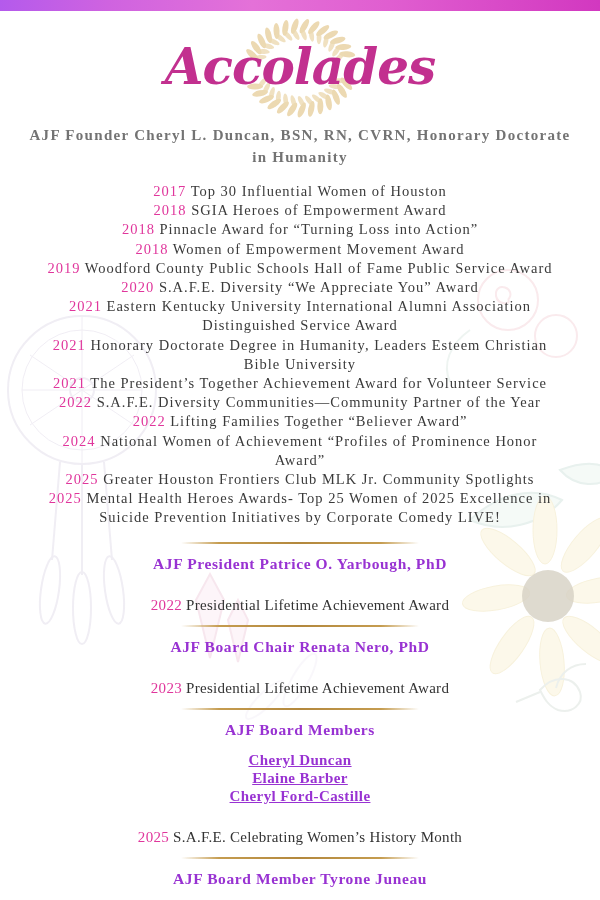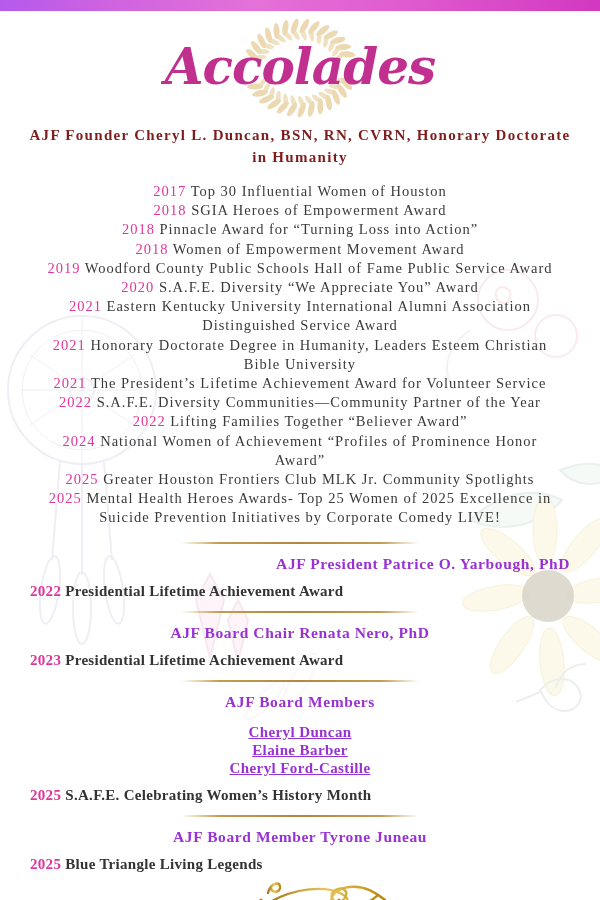--- a/index.html
+++ b/index.html
@@ -19,21 +19,21 @@
   .title-wrap{position:relative;height:100px;margin-top:7px;}
   .laurel{position:absolute;left:50%;top:0;transform:translateX(-50%);}
   .script-title{
     position:absolute;width:100%;top:24px;margin:0;text-align:center;
     font-family:"DejaVu Serif", serif;font-style:italic;font-weight:bold;
     font-size:50px;color:#c2308f;letter-spacing:-1px;line-height:1;
   }
 
   .founder-heading{
     margin:6px 24px 9px;text-align:center;
-    color:#7f1d1d;font-weight:bold;font-size:15px;letter-spacing:1.3px;line-height:22px;
+    color:#737373;font-weight:bold;font-size:15px;letter-spacing:1.3px;line-height:22px;
   }
 
   .awards-list{margin:14px;}
   .award-line{
     margin:0 22px;text-align:center;
     font-size:14.5px;color:#3a3a3a;letter-spacing:1px;line-height:19.2px;
   }
   .year{color:#e0369c;}
 
   .divider{
@@ -42,22 +42,22 @@
   }
   .section-heading{
     margin:10px 30px 0;text-align:center;
     color:#9832d2;font-weight:bold;font-size:15.5px;letter-spacing:0.6px;line-height:19px;
   }
   .section-name{
     margin:0 30px;text-align:center;
     color:#9832d2;font-weight:bold;font-size:15px;letter-spacing:0.4px;line-height:18px;text-decoration:underline;
   }
   .section-award{
-    margin:8px 30px 0;text-align:left;
-    font-size:15px;color:#333;letter-spacing:0.3px;line-height:20px;font-weight:bold;
+    margin:22px 30px 0;text-align:center;
+    font-size:15px;color:#333;letter-spacing:0.3px;line-height:20px;
   }
   .flourish{display:block;margin:4px auto 0;}
 </style>
 </head>
 <body>
 
 <svg class="watermark" width="600" height="900" viewBox="0 0 600 900">
   <g opacity="0.35" fill="none">
 
     <g stroke="#d5cde0" stroke-width="2">
@@ -181,31 +181,31 @@
 
   <div class="awards-list" id="awards-list">
       <p class="award-line"><span class="year">2017</span><span> Top 30 Influential Women of Houston</span></p>
       <p class="award-line"><span class="year">2018</span><span> SGIA Heroes of Empowerment Award</span></p>
       <p class="award-line"><span class="year">2018</span><span> Pinnacle Award for “Turning Loss into Action”</span></p>
       <p class="award-line"><span class="year">2018</span><span> Women of Empowerment Movement Award</span></p>
       <p class="award-line"><span class="year">2019</span><span> Woodford County Public Schools Hall of Fame Public Service Award</span></p>
       <p class="award-line"><span class="year">2020</span><span> S.A.F.E. Diversity “We Appreciate You” Award</span></p>
       <p class="award-line"><span class="year">2021</span><span> Eastern Kentucky University International Alumni Association Distinguished Service Award</span></p>
       <p class="award-line"><span class="year">2021</span><span> Honorary Doctorate Degree in Humanity, Leaders Esteem Christian Bible University</span></p>
-      <p class="award-line"><span class="year">2021</span><span> The President’s Lifetime Achievement Award for Volunteer Service</span></p>
+      <p class="award-line"><span class="year">2021</span><span> The President’s Together Achievement Award for Volunteer Service</span></p>
       <p class="award-line"><span class="year">2022</span><span> S.A.F.E. Diversity Communities—Community Partner of the Year</span></p>
       <p class="award-line"><span class="year">2022</span><span> Lifting Families Together “Believer Award”</span></p>
       <p class="award-line"><span class="year">2024</span><span> National Women of Achievement “Profiles of Prominence Honor Award”</span></p>
       <p class="award-line"><span class="year">2025</span><span> Greater Houston Frontiers Club MLK Jr. Community Spotlights</span></p>
       <p class="award-line"><span class="year">2025</span><span> Mental Health Heroes Awards- Top 25 Women of 2025 Excellence in Suicide Prevention Initiatives by Corporate Comedy LIVE!</span></p>
     </div>
 
   <div id="sections">
       <div class="divider"></div>
-      <h3 class="section-heading" style="margin-bottom: 0px; text-align: right;">AJF President Patrice O. Yarbough, PhD</h3>
+      <h3 class="section-heading" style="margin-bottom: 0px;">AJF President Patrice O. Yarbough, PhD</h3>
       <p class="section-award"><span class="year">2022</span><span> Presidential Lifetime Achievement Award</span></p>
       <div class="divider"></div>
       <h3 class="section-heading" style="margin-bottom: 0px;">AJF Board Chair Renata Nero, PhD</h3>
       <p class="section-award"><span class="year">2023</span><span> Presidential Lifetime Achievement Award</span></p>
       <div class="divider"></div>
       <h3 class="section-heading" style="margin-bottom: 12px;">AJF Board Members</h3>
       <p class="section-name">Cheryl Duncan</p>
       <p class="section-name">Elaine Barber</p>
       <p class="section-name">Cheryl Ford-Castille</p>
       <p class="section-award"><span class="year">2025</span><span> S.A.F.E. Celebrating Women’s History Month</span></p>

